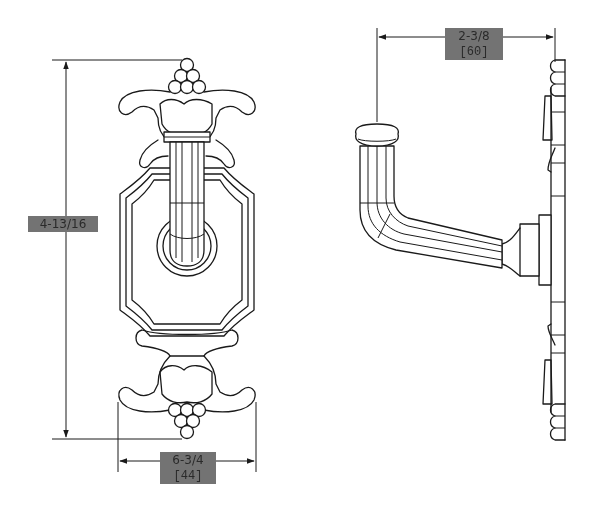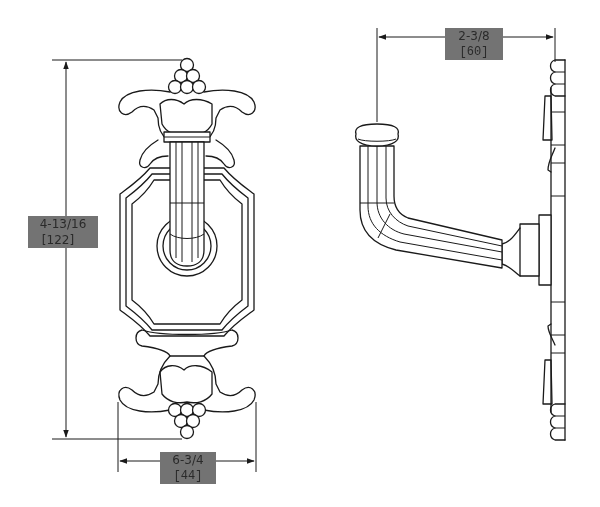--- a/index.html
+++ b/index.html
@@ -125,21 +125,20 @@
     <line class="thin" x1="360" y1="203" x2="394" y2="203"></line>
     <line class="thin" x1="390" y1="214" x2="378" y2="238"></line>
 
     <path class="fillw" d="M356,134 C354,128 360,124 377,124 C394,124 400,128 398,134 C400,140 394,146 377,146 C360,146 354,140 356,134 Z"></path>
     <path class="thin" d="M358,139 C364,142 390,142 396,139"></path>
   </g>
 </svg>
 
 <div class="dim-label" style="left:28px; top:216px; width:70px;">
   <div>4-13/16</div>
-  <div style="margin-left:-10px;">[122]</div>
 </div>
 
 <div class="dim-label" style="left:160px; top:452px; width:56px;">
   <div>6-3/4</div>
   <div style="background:transparent;font-family:Liberation Mono, monospace;">[44]</div>
 </div>
 
 <div class="dim-label" style="left:445px; top:28px; width:58px;">
   <div>2-3/8</div>
   <div style="background:transparent;font-family:Liberation Mono, monospace;">[60]</div>

